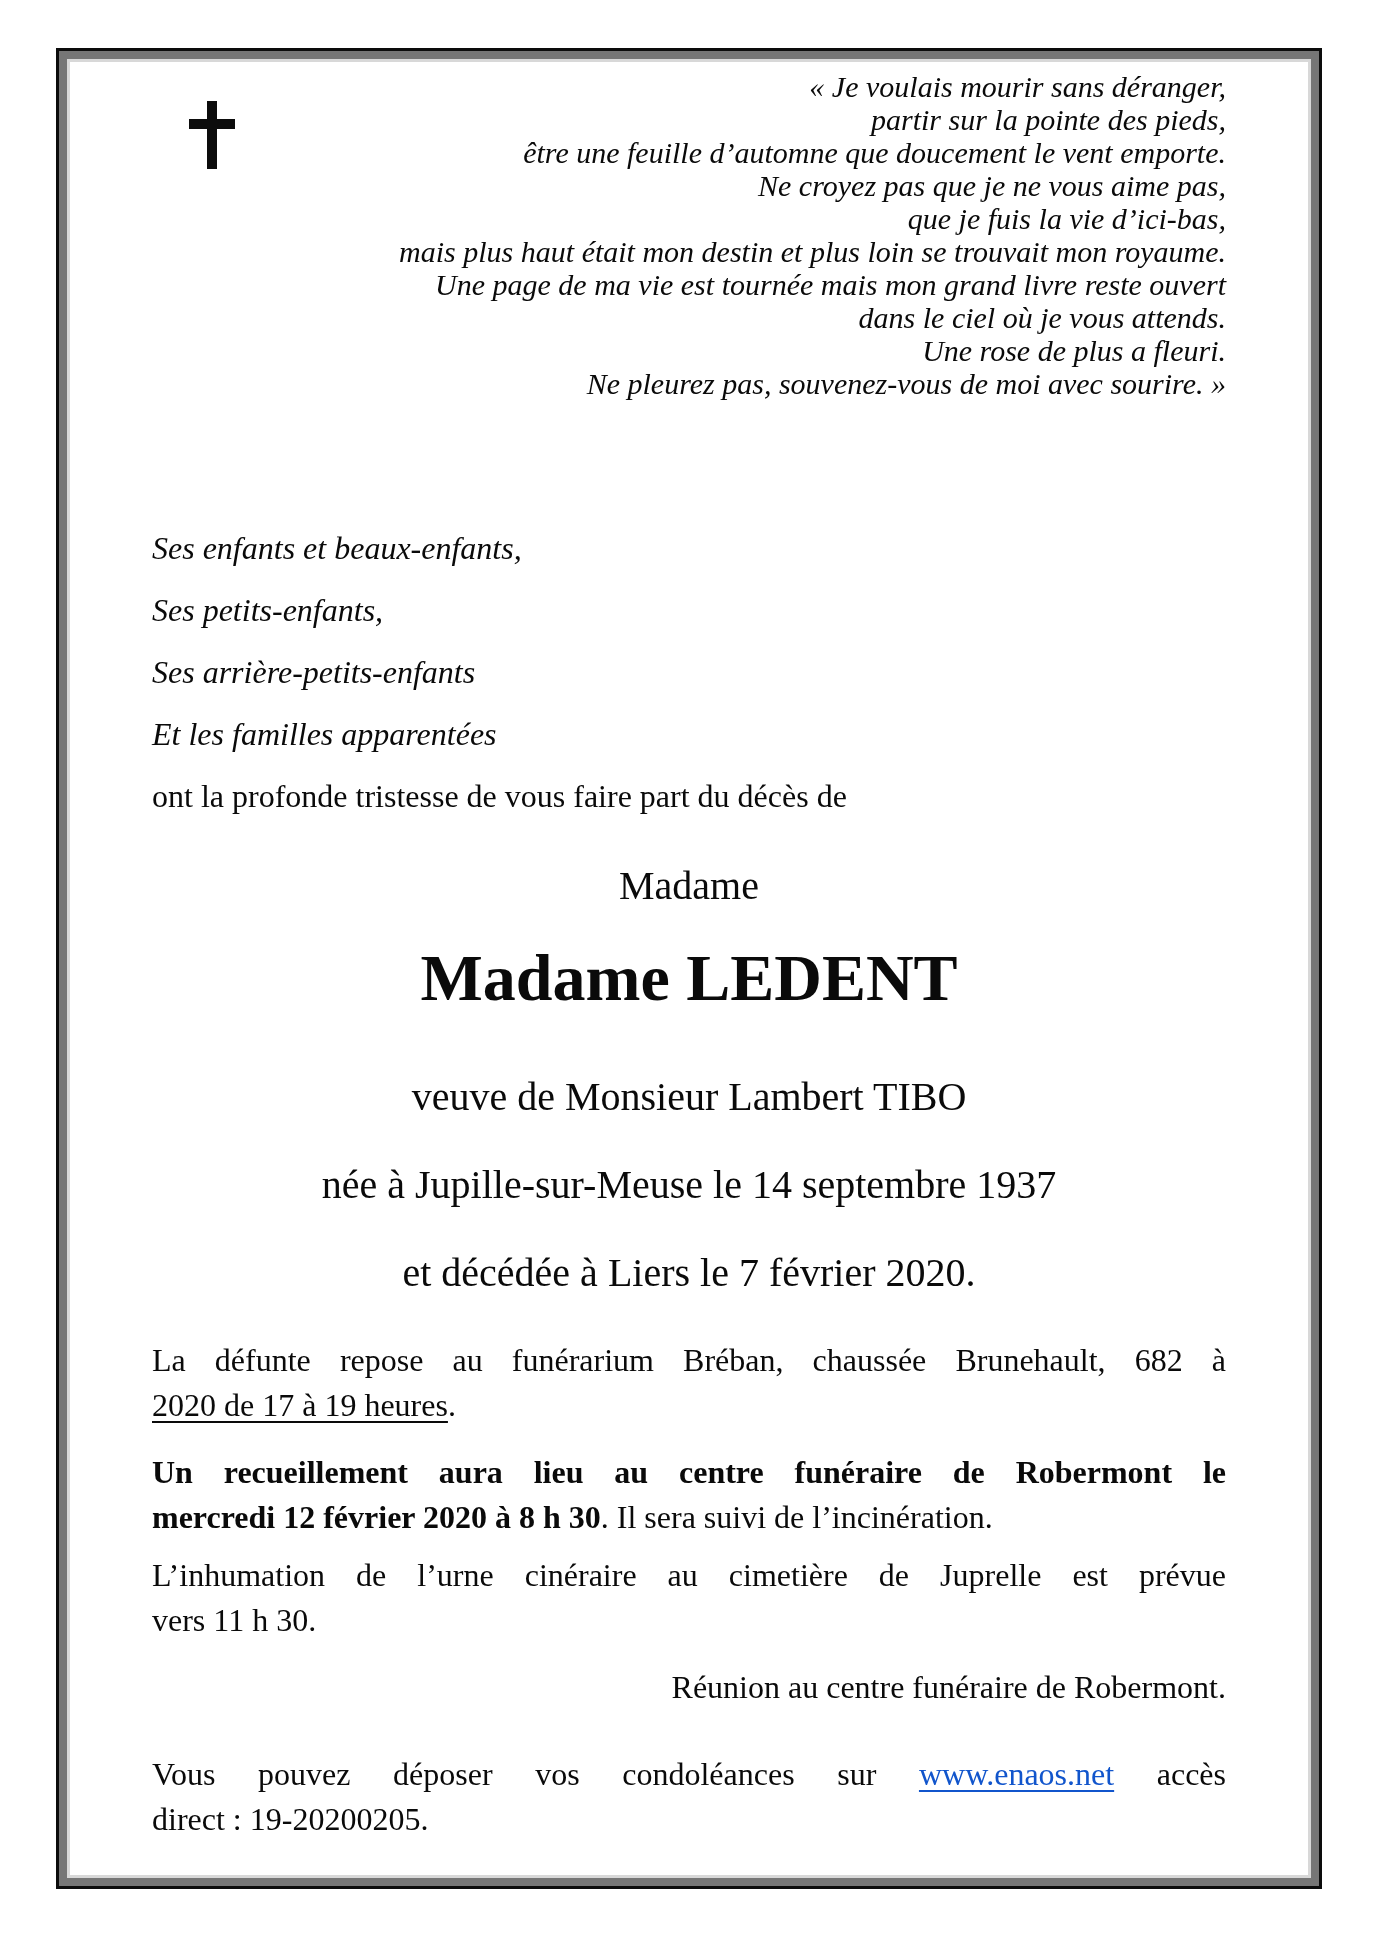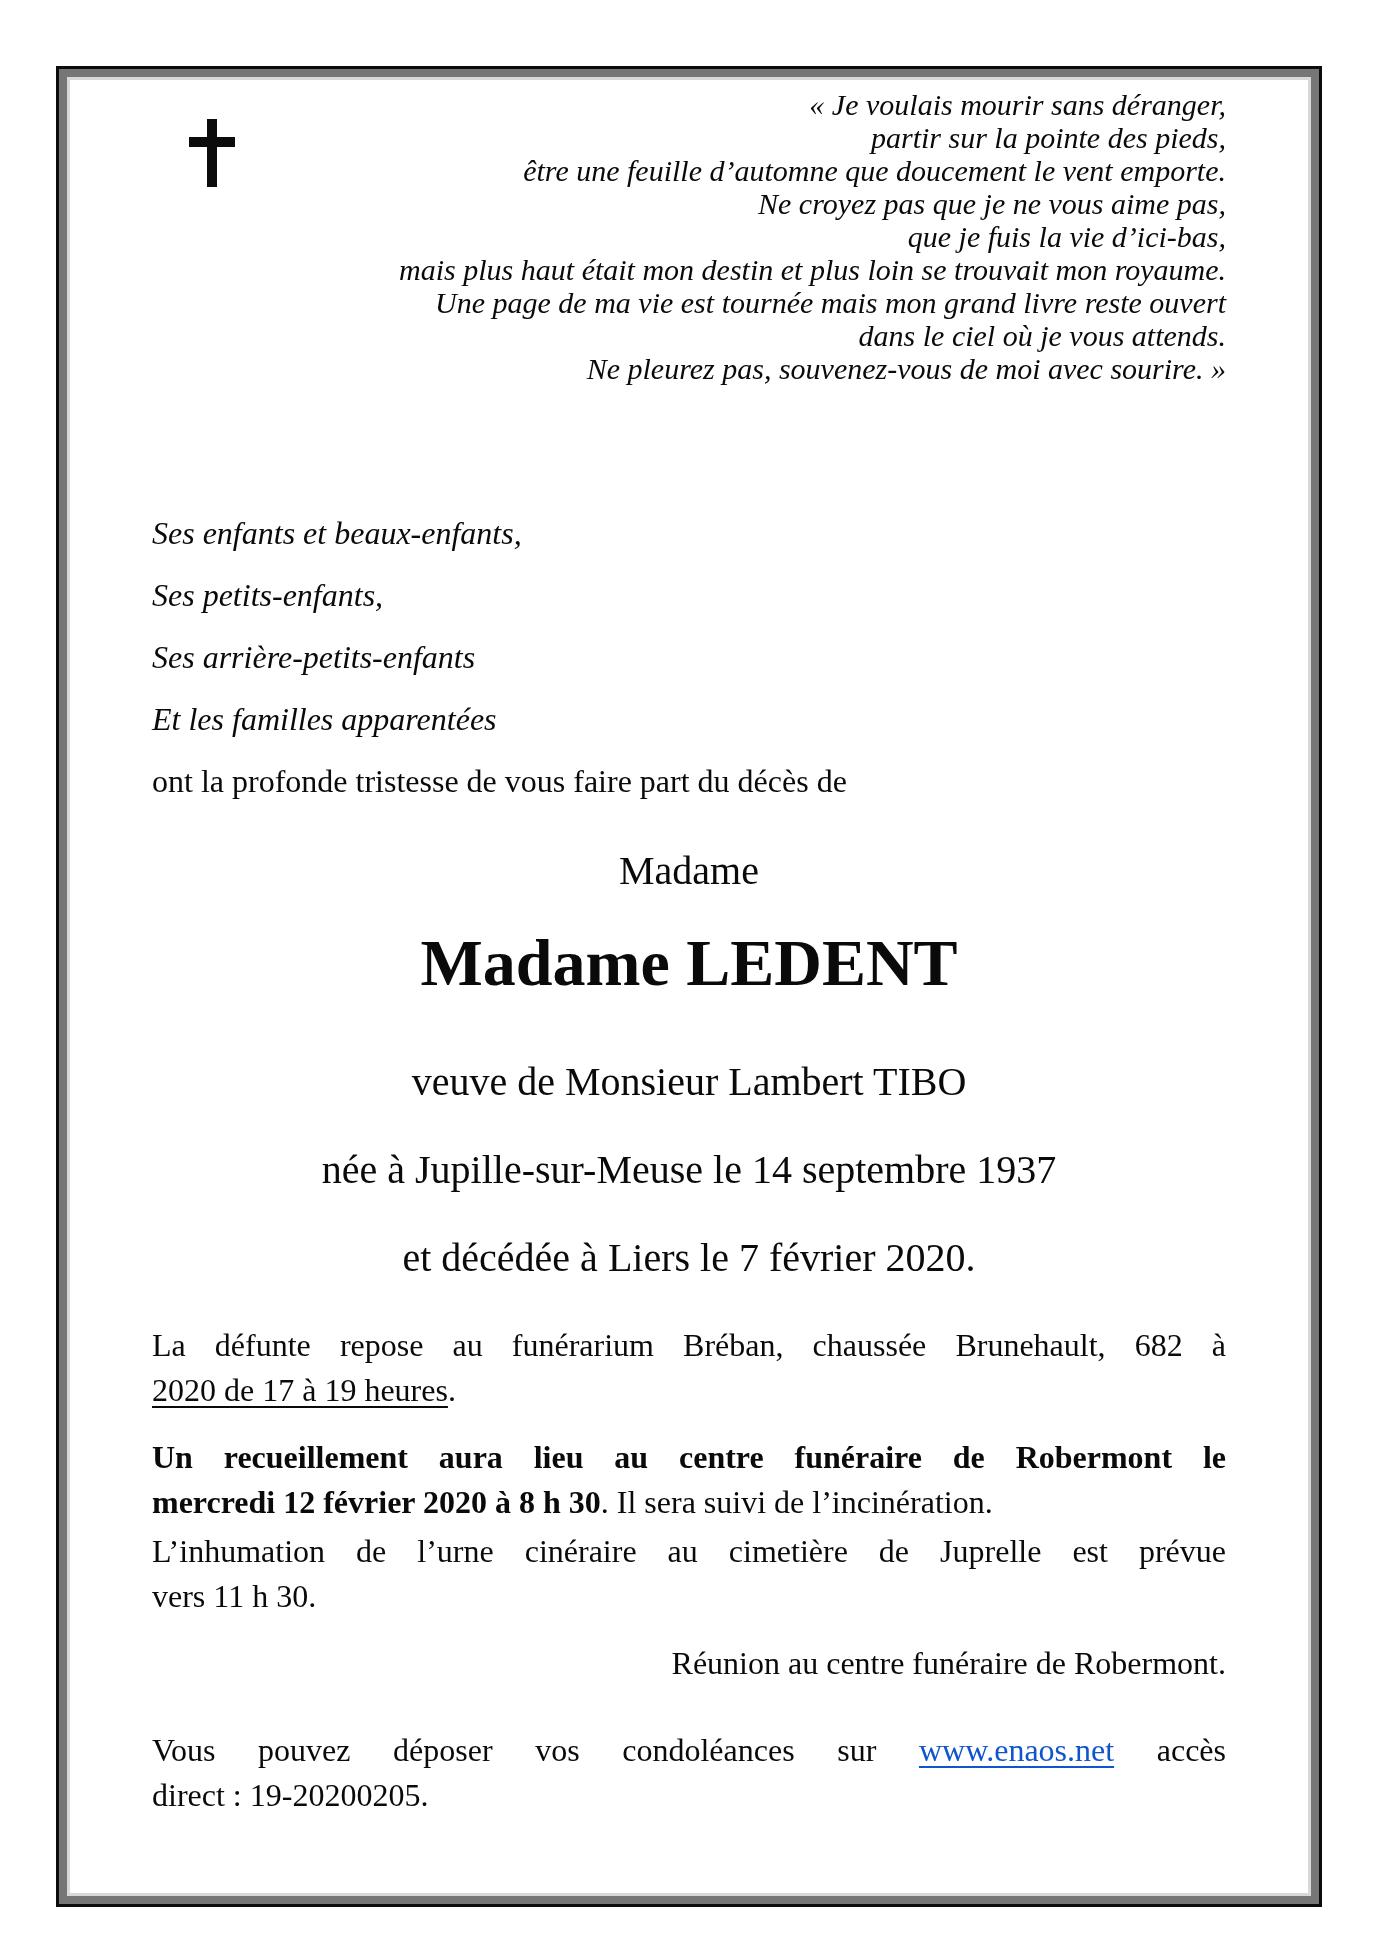--- a/index.html
+++ b/index.html
@@ -12,21 +12,21 @@
     height: 1949px;
     position: relative;
     font-family: "Liberation Serif", serif;
     color: #0a0a0a;
   }
   * { box-sizing: border-box; }
 
   .frame {
     position: absolute;
     left: 56px;
-    top: 66px;
+    top: 48px;
     width: 1266px;
     height: 1841px;
     border: 3px solid #0c0c0c;
   }
   .frame-mid {
     width: 100%;
     height: 100%;
     border: 8px solid #767676;
   }
   .frame-in {
@@ -128,21 +128,21 @@
   .para .jline {
     text-align: justify;
     text-align-last: justify;
     font-family: Liberation Serif, serif;
   }
   .para .jline.last {
     text-align-last: left;
   }
   .m-repose { margin-top: 41px; }
   .m-ceremony { margin-top: 22px; }
-  .m-inhumation { margin-top: 4px; }
+  .m-inhumation { margin-top: 13px; }
   .m-condolences { margin-top: 42px; }
 
   .reunion {
     margin-top: 22px;
     text-align: right;
     font-size: 32px;
     line-height: 45px;
   }
 
   .u {
@@ -174,20 +174,21 @@
 
         <div class="poem">
           <div class="poem-line">« Je voulais mourir sans déranger,</div>
           <div class="poem-line">partir sur la pointe des pieds,</div>
           <div class="poem-line">être une feuille d’automne que doucement le vent emporte.</div>
           <div class="poem-line">Ne croyez pas que je ne vous aime pas,</div>
           <div class="poem-line">que je fuis la vie d’ici-bas,</div>
           <div class="poem-line">mais plus haut était mon destin et plus loin se trouvait mon royaume.</div>
           <div class="poem-line">Une page de ma vie est tournée mais mon grand livre reste ouvert</div>
           <div class="poem-line">dans le ciel où je vous attends.</div>
+          <div class="poem-line">Une rose de plus a fleuri.</div>
           <div class="poem-line">Ne pleurez pas, souvenez-vous de moi avec sourire. »</div>
         </div>
 
         <div class="family">
           <p class="line">Ses enfants et beaux-enfants,</p>
           <p class="line">Ses petits-enfants,</p>
           <p class="line">Ses arrière-petits-enfants</p>
           <p class="line">Et les familles apparentées</p>
           <p class="announcement">ont la profonde tristesse de vous faire part du décès de</p>
         </div>

